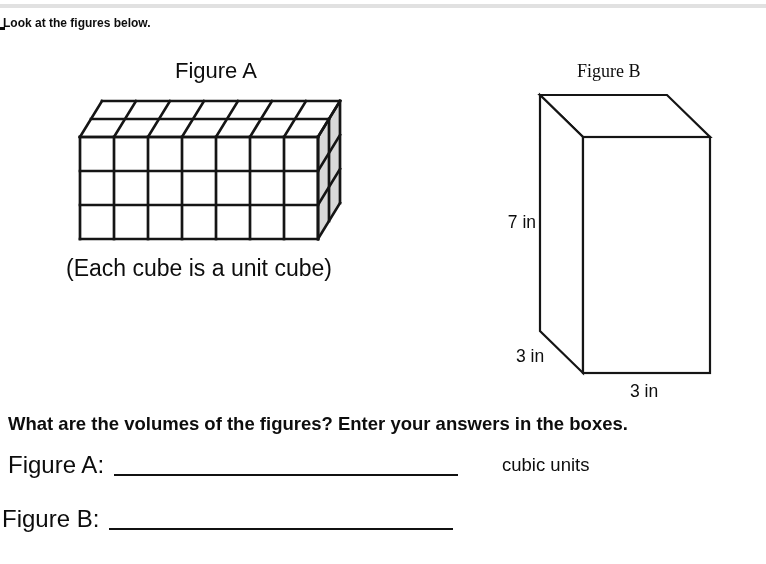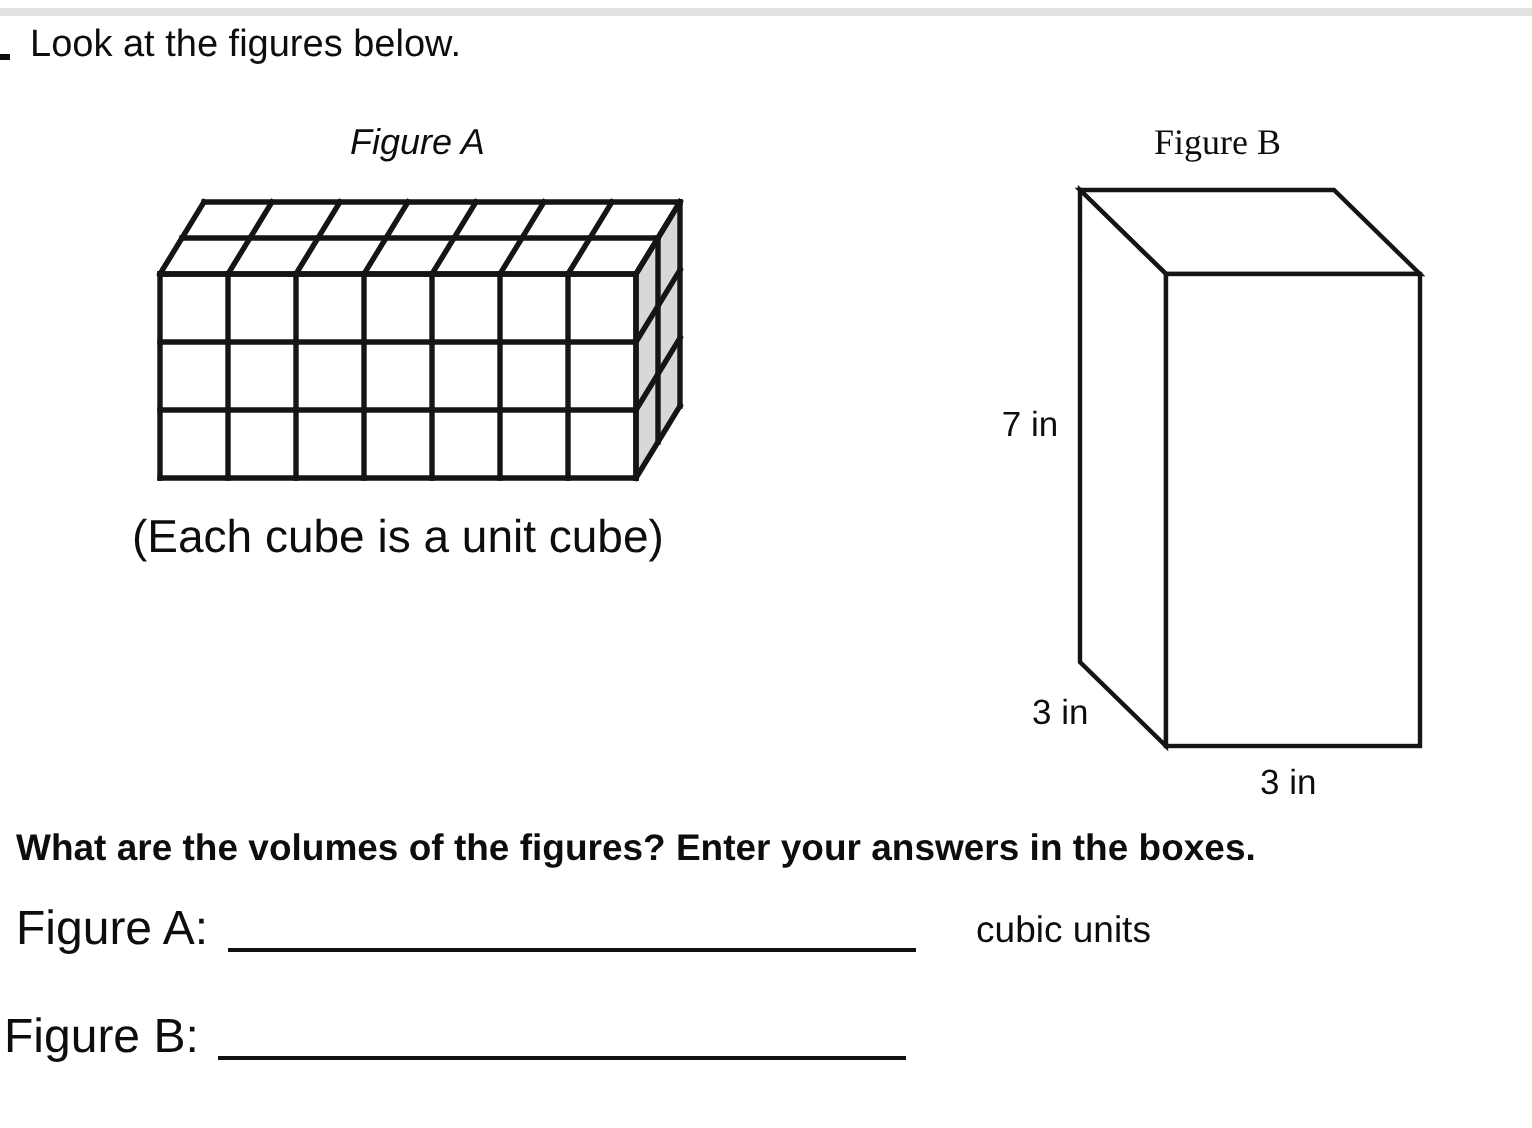--- a/index.html
+++ b/index.html
@@ -4,47 +4,47 @@
 <style>
   * { margin: 0; padding: 0; box-sizing: border-box; }
   html, body { width: 766px; height: 564px; background: #ffffff; overflow: hidden; }
   body { font-family: "Liberation Sans", sans-serif; color: #0d0d0d; position: relative; }
 
   .abs { position: absolute; }
 
   .top-rule { left: 0; top: 4px; width: 766px; height: 4px; background: #e1e1e1; }
   .question-marker { left: 0; top: 27px; width: 5px; height: 3px; background: #0d0d0d; }
 
-  .intro-text { left: 15px; top: 12px; font-size: 19px; line-height: 22px; white-space: nowrap; }
+  .intro-text { left: 3px; top: 12px; font-size: 12px; line-height: 22px; white-space: nowrap; font-weight: bold; }
 
-  .figure-a-title { left: 175px; top: 61px; font-size: 18px; line-height: 20px; white-space: nowrap; font-style: italic; }
+  .figure-a-title { left: 175px; top: 61px; font-size: 22px; line-height: 20px; white-space: nowrap; }
   .figure-b-title { left: 577px; top: 61px; font-size: 18px; line-height: 20px; white-space: nowrap; font-family: Liberation Serif, serif; }
 
   .figure-a-drawing { left: 70px; top: 92px; width: 290px; height: 155px; }
   .figure-a-caption { left: 66px; top: 257px; font-size: 23px; line-height: 23px; white-space: nowrap; }
 
   .figure-b-drawing { left: 495px; top: 80px; width: 230px; height: 325px; }
 
   .dim-label { font-size: 17.5px; line-height: 20px; white-space: nowrap; }
-  .label-height { left: 494px; top: 202px; width: 42px; text-align: center; }
+  .label-height { left: 494px; top: 212px; width: 42px; text-align: right; }
   .label-depth  { left: 516px; top: 346px; }
   .label-width  { left: 630px; top: 381px; }
 
   .prompt-text { left: 8px; top: 412px; font-size: 18.5px; line-height: 23px; white-space: nowrap; font-weight: bold; }
 
   .answer-row { display: flex; align-items: flex-start; height: 26px; }
   .answer-row-a { left: 8px; top: 454px; }
   .answer-row-b { left: 2px; top: 508px; }
   .answer-label { font-size: 24px; line-height: 22px; white-space: nowrap; }
   .answer-blank {
     width: 344px; height: 22px; margin-left: 10px;
     border-bottom: 2.5px solid #111111;
     font-size: 18.5px; text-align: center;
   }
-  .answer-suffix { margin-left: 30px; font-size: 18.5px; line-height: 22px; white-space: nowrap; }
+  .answer-suffix { margin-left: 44px; font-size: 18.5px; line-height: 22px; white-space: nowrap; }
 
   svg { display: block; }
 </style>
 </head>
 <body>
 
 <div class="abs top-rule"></div>
 <div class="abs question-marker"></div>
 
 <div class="abs intro-text">Look at the figures below.</div>

